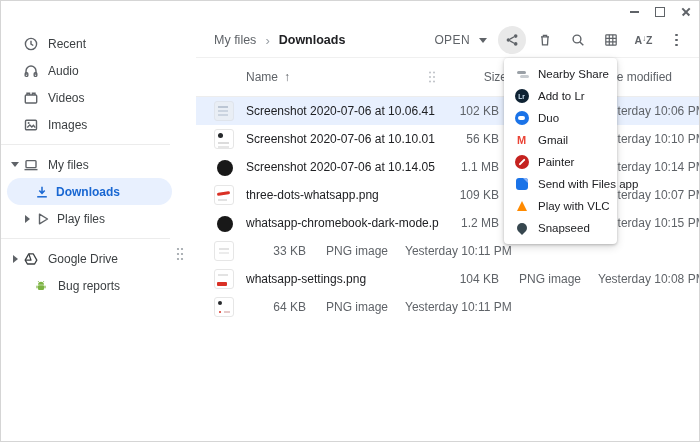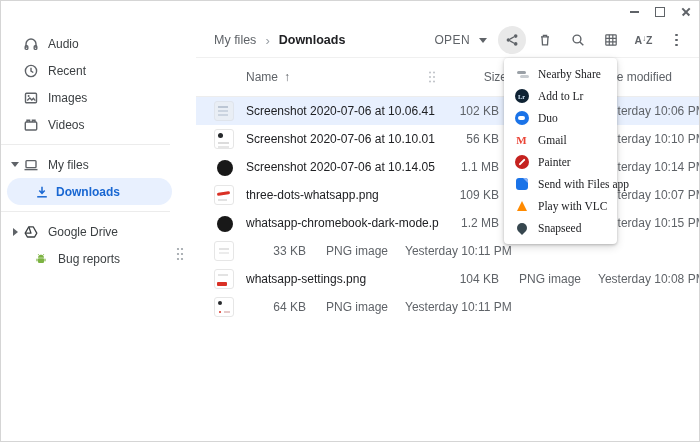--- a/index.html
+++ b/index.html
@@ -81,21 +81,21 @@
   .t4::after{ content:""; position:absolute; left:2px; top:6px; width:13px; height:3px; border-radius:2px; background:#d93025; transform:rotate(-8deg); }
   .t4::before{ content:""; position:absolute; left:3px; top:13px; width:9px; height:2px; background:#e2e2e2; }
   .t6::after{ content:""; position:absolute; left:4px; top:6px; width:10px; height:2px; background:#e3e3e3; box-shadow:0 4px 0 #ececec; }
   .t7::before{ content:""; position:absolute; left:3px; top:4px; width:10px; height:2px; background:#e3e3e3; }
   .t7::after{ content:""; position:absolute; left:2px; top:12px; width:10px; height:4px; border-radius:1px; background:#d93025; }
   .t8::before{ content:""; position:absolute; left:3px; top:3px; width:4px; height:4px; border-radius:50%; background:#26292c; box-shadow:0 9px 0 -1px #d93025; }
   .t8::after{ content:""; position:absolute; left:9px; top:13px; width:6px; height:2px; background:#e6c9c9; }
 
   
   .share-menu{ position:absolute; left:308px; top:35px; width:113px; background:#fff; border-radius:4px;
-    box-shadow:0 1px 3px rgba(0,0,0,.22), 0 3px 8px rgba(0,0,0,.14); padding:5px 0; z-index:10;font-family:Liberation Serif, serif; }
+    box-shadow:0 1px 3px rgba(0,0,0,.22), 0 3px 8px rgba(0,0,0,.14); padding:5px 0; z-index:10; }
   .menu-item{ height:22px; display:flex; align-items:center; gap:9px; padding:0 10px; cursor:pointer; }
   .mlabel{ font-size:11.5px; color:#202124; white-space:nowrap; }
   .mi{ width:15px; height:15px; flex:none; display:flex; align-items:center; justify-content:center; position:relative; }
   .mi-nearby::before{ content:""; width:9px; height:3px; border-radius:2px; background:#9aa0a6; box-shadow:3px 4px 0 #c8ccd0; margin-bottom:4px; }
   .mi-circle{ border-radius:50%; width:14px; height:14px; display:flex; align-items:center; justify-content:center; }
   .mi-lr{ background:#0e2233; color:#cfe3f5; font-size:6.5px; font-weight:bold; }
   .mi-duo{ background:#1a73e8; }
   .mi-duo::before{ content:""; width:7px; height:4.5px; border-radius:2px; background:#fff; }
   .mi-gmail{ color:#ea4335; font-weight:bold; font-size:11px; }
   .mi-painter{ background:#c5221f; }
@@ -116,62 +116,62 @@
       <span class="wc wc-max"></span>
       <span class="wc wc-close"></span>
     </div>
   </div>
 
   <div class="sidebar">
     <div class="side-item pad-top">
       <span class="sicon">
         <svg width="16" height="16" viewBox="0 0 16 16">
             <g fill="none" stroke="#5f6368" stroke-width="1.4">
+              <circle cx="8" cy="8" r="5.6"></circle>
+              <path d="M8 4.8V8l2.3 1.5"></path>
+            </g>
+          </svg>
+      </span>
+      <span class="slabel">Recent</span>
+    </div>
+    <div class="side-item pad-top">
+      <span class="sicon">
+        <svg width="16" height="16" viewBox="0 0 16 16">
+            <g fill="none" stroke="#5f6368" stroke-width="1.4">
               <path d="M3 12V8a5 5 0 0 1 10 0v4"></path>
               <rect x="2.2" y="9.8" width="2.6" height="3.6" rx="1"></rect>
               <rect x="11.2" y="9.8" width="2.6" height="3.6" rx="1"></rect>
             </g>
           </svg>
       </span>
       <span class="slabel">Audio</span>
     </div>
     <div class="side-item pad-top">
       <span class="sicon">
         <svg width="16" height="16" viewBox="0 0 16 16">
             <g fill="none" stroke="#5f6368" stroke-width="1.4">
-              <circle cx="8" cy="8" r="5.6"></circle>
-              <path d="M8 4.8V8l2.3 1.5"></path>
-            </g>
-          </svg>
-      </span>
-      <span class="slabel">Recent</span>
+              <rect x="2.3" y="5" width="11.4" height="8" rx="1"></rect>
+              <path d="M4 5V3.2h2.6V5M9.4 5V3.2H12V5"></path>
+            </g>
+          </svg>
+      </span>
+      <span class="slabel">Videos</span>
     </div>
     <div class="side-item pad-top">
       <span class="sicon">
         <svg width="16" height="16" viewBox="0 0 16 16">
             <g fill="none" stroke="#5f6368" stroke-width="1.4">
               <rect x="2.5" y="3.2" width="11" height="9.6" rx="1"></rect>
               <path d="M4.2 10.6l2.6-2.6 2 2 1.6-1.6 1.9 2.2"></path>
             </g>
             <circle cx="5.6" cy="6" r="1" fill="#5f6368"></circle>
           </svg>
       </span>
       <span class="slabel">Images</span>
     </div>
-    <div class="side-item pad-top">
-      <span class="sicon">
-        <svg width="16" height="16" viewBox="0 0 16 16">
-            <g fill="none" stroke="#5f6368" stroke-width="1.4">
-              <rect x="2.3" y="5" width="11.4" height="8" rx="1"></rect>
-              <path d="M4 5V3.2h2.6V5M9.4 5V3.2H12V5"></path>
-            </g>
-          </svg>
-      </span>
-      <span class="slabel">Videos</span>
-    </div>
 
     <div class="sdivider"></div>
 
     <div class="side-item tree-root">
       <span class="caret caret-down"></span>
       <span class="sicon">
         <svg width="16" height="16" viewBox="0 0 16 16">
             <g fill="none" stroke="#5f6368" stroke-width="1.4">
               <rect x="3" y="3.6" width="10" height="7" rx="0.8"></rect>
               <path d="M1.5 12.6h13"></path>
@@ -186,20 +186,29 @@
         <svg width="16" height="16" viewBox="0 0 16 16">
             <g fill="none" stroke="#1967d2" stroke-width="1.5">
               <path d="M8 2.8v6.4M5.3 6.6L8 9.4l2.7-2.8"></path>
               <path d="M3.2 12.8h9.6"></path>
             </g>
           </svg>
       </span>
       <span class="slabel">Downloads</span>
     </div>
 
+    <div class="side-item tree-child2">
+      <span class="caret caret-right"></span>
+      <span class="sicon">
+        <svg width="16" height="16" viewBox="0 0 16 16">
+            <path d="M4.5 3.2v9.6L12.5 8z" fill="none" stroke="#5f6368" stroke-width="1.4" stroke-linejoin="round"></path>
+          </svg>
+      </span>
+      <span class="slabel">Play files</span>
+    </div>
 
     <div class="sdivider"></div>
 
     <div class="side-item tree-root">
       <span class="caret caret-right"></span>
       <span class="sicon">
         <svg width="16" height="16" viewBox="0 0 16 16">
             <path d="M5.8 2.8h4.4l3.6 6.3-2.2 3.9H4.4L2.2 9.1z" fill="none" stroke="#3c4043" stroke-width="1.3" stroke-linejoin="round"></path>
             <path d="M5.8 2.8L8 9.1H2.2" fill="none" stroke="#3c4043" stroke-width="1.3" stroke-linejoin="round"></path>
           </svg>

